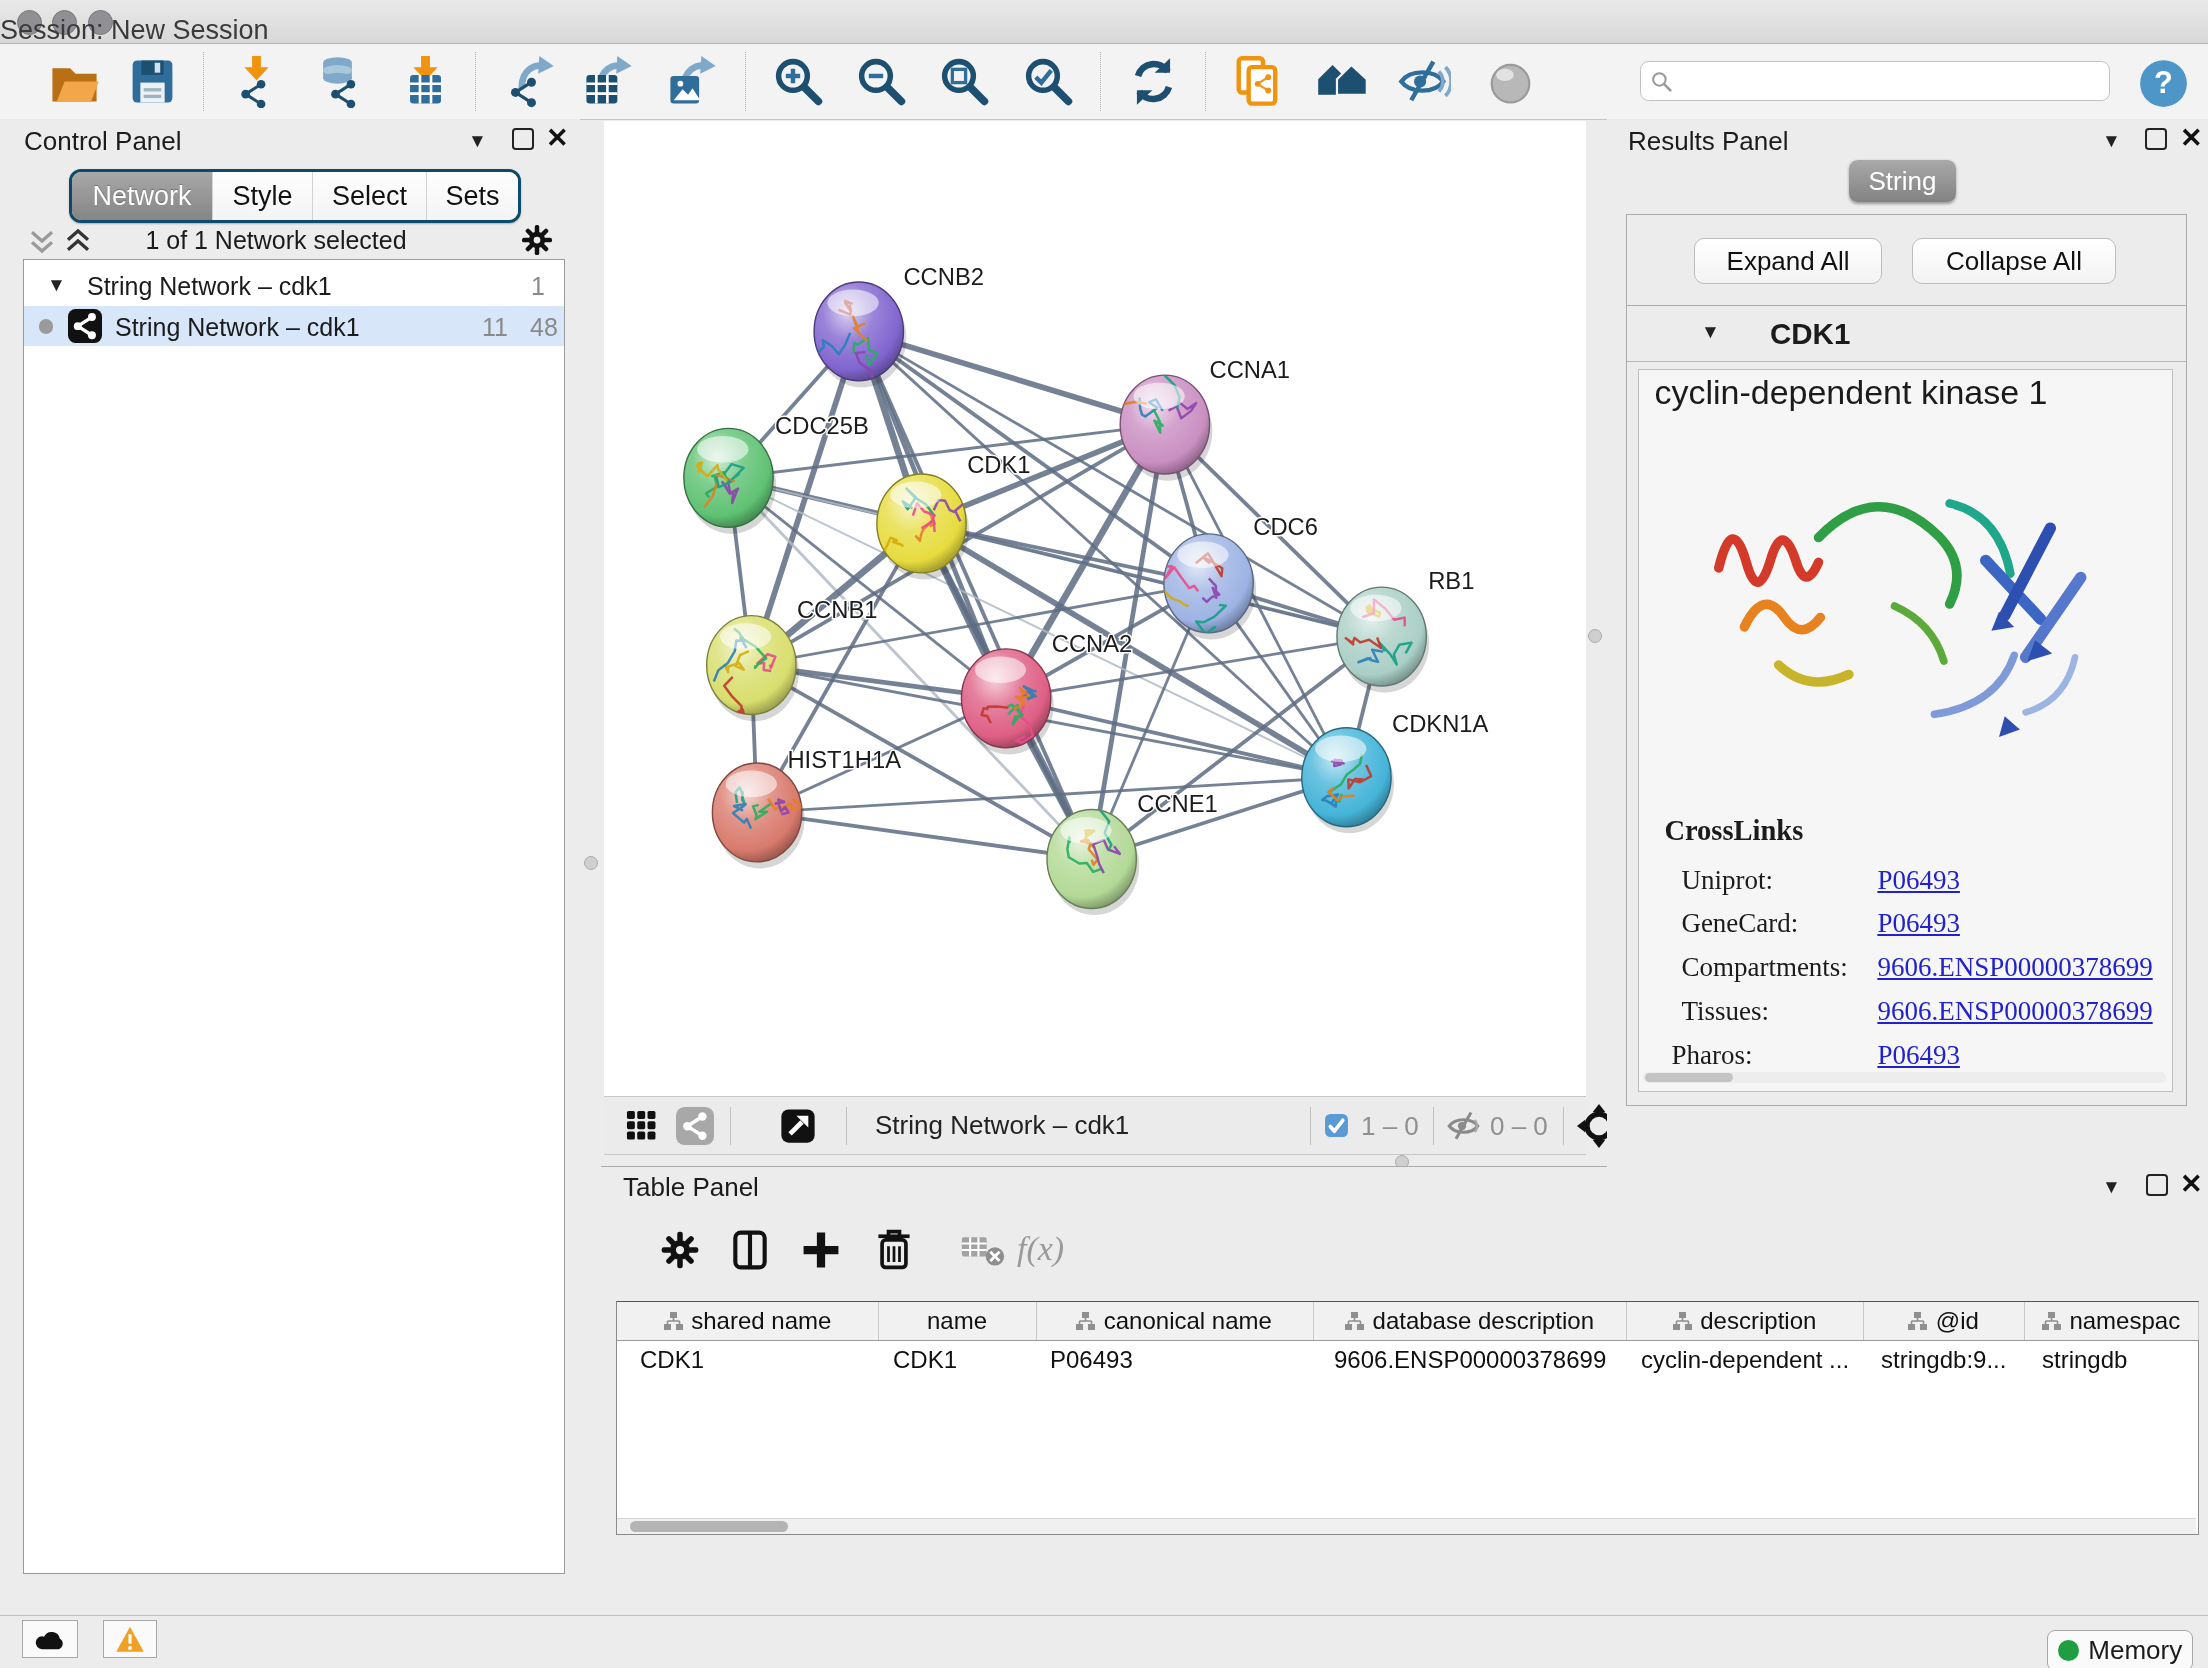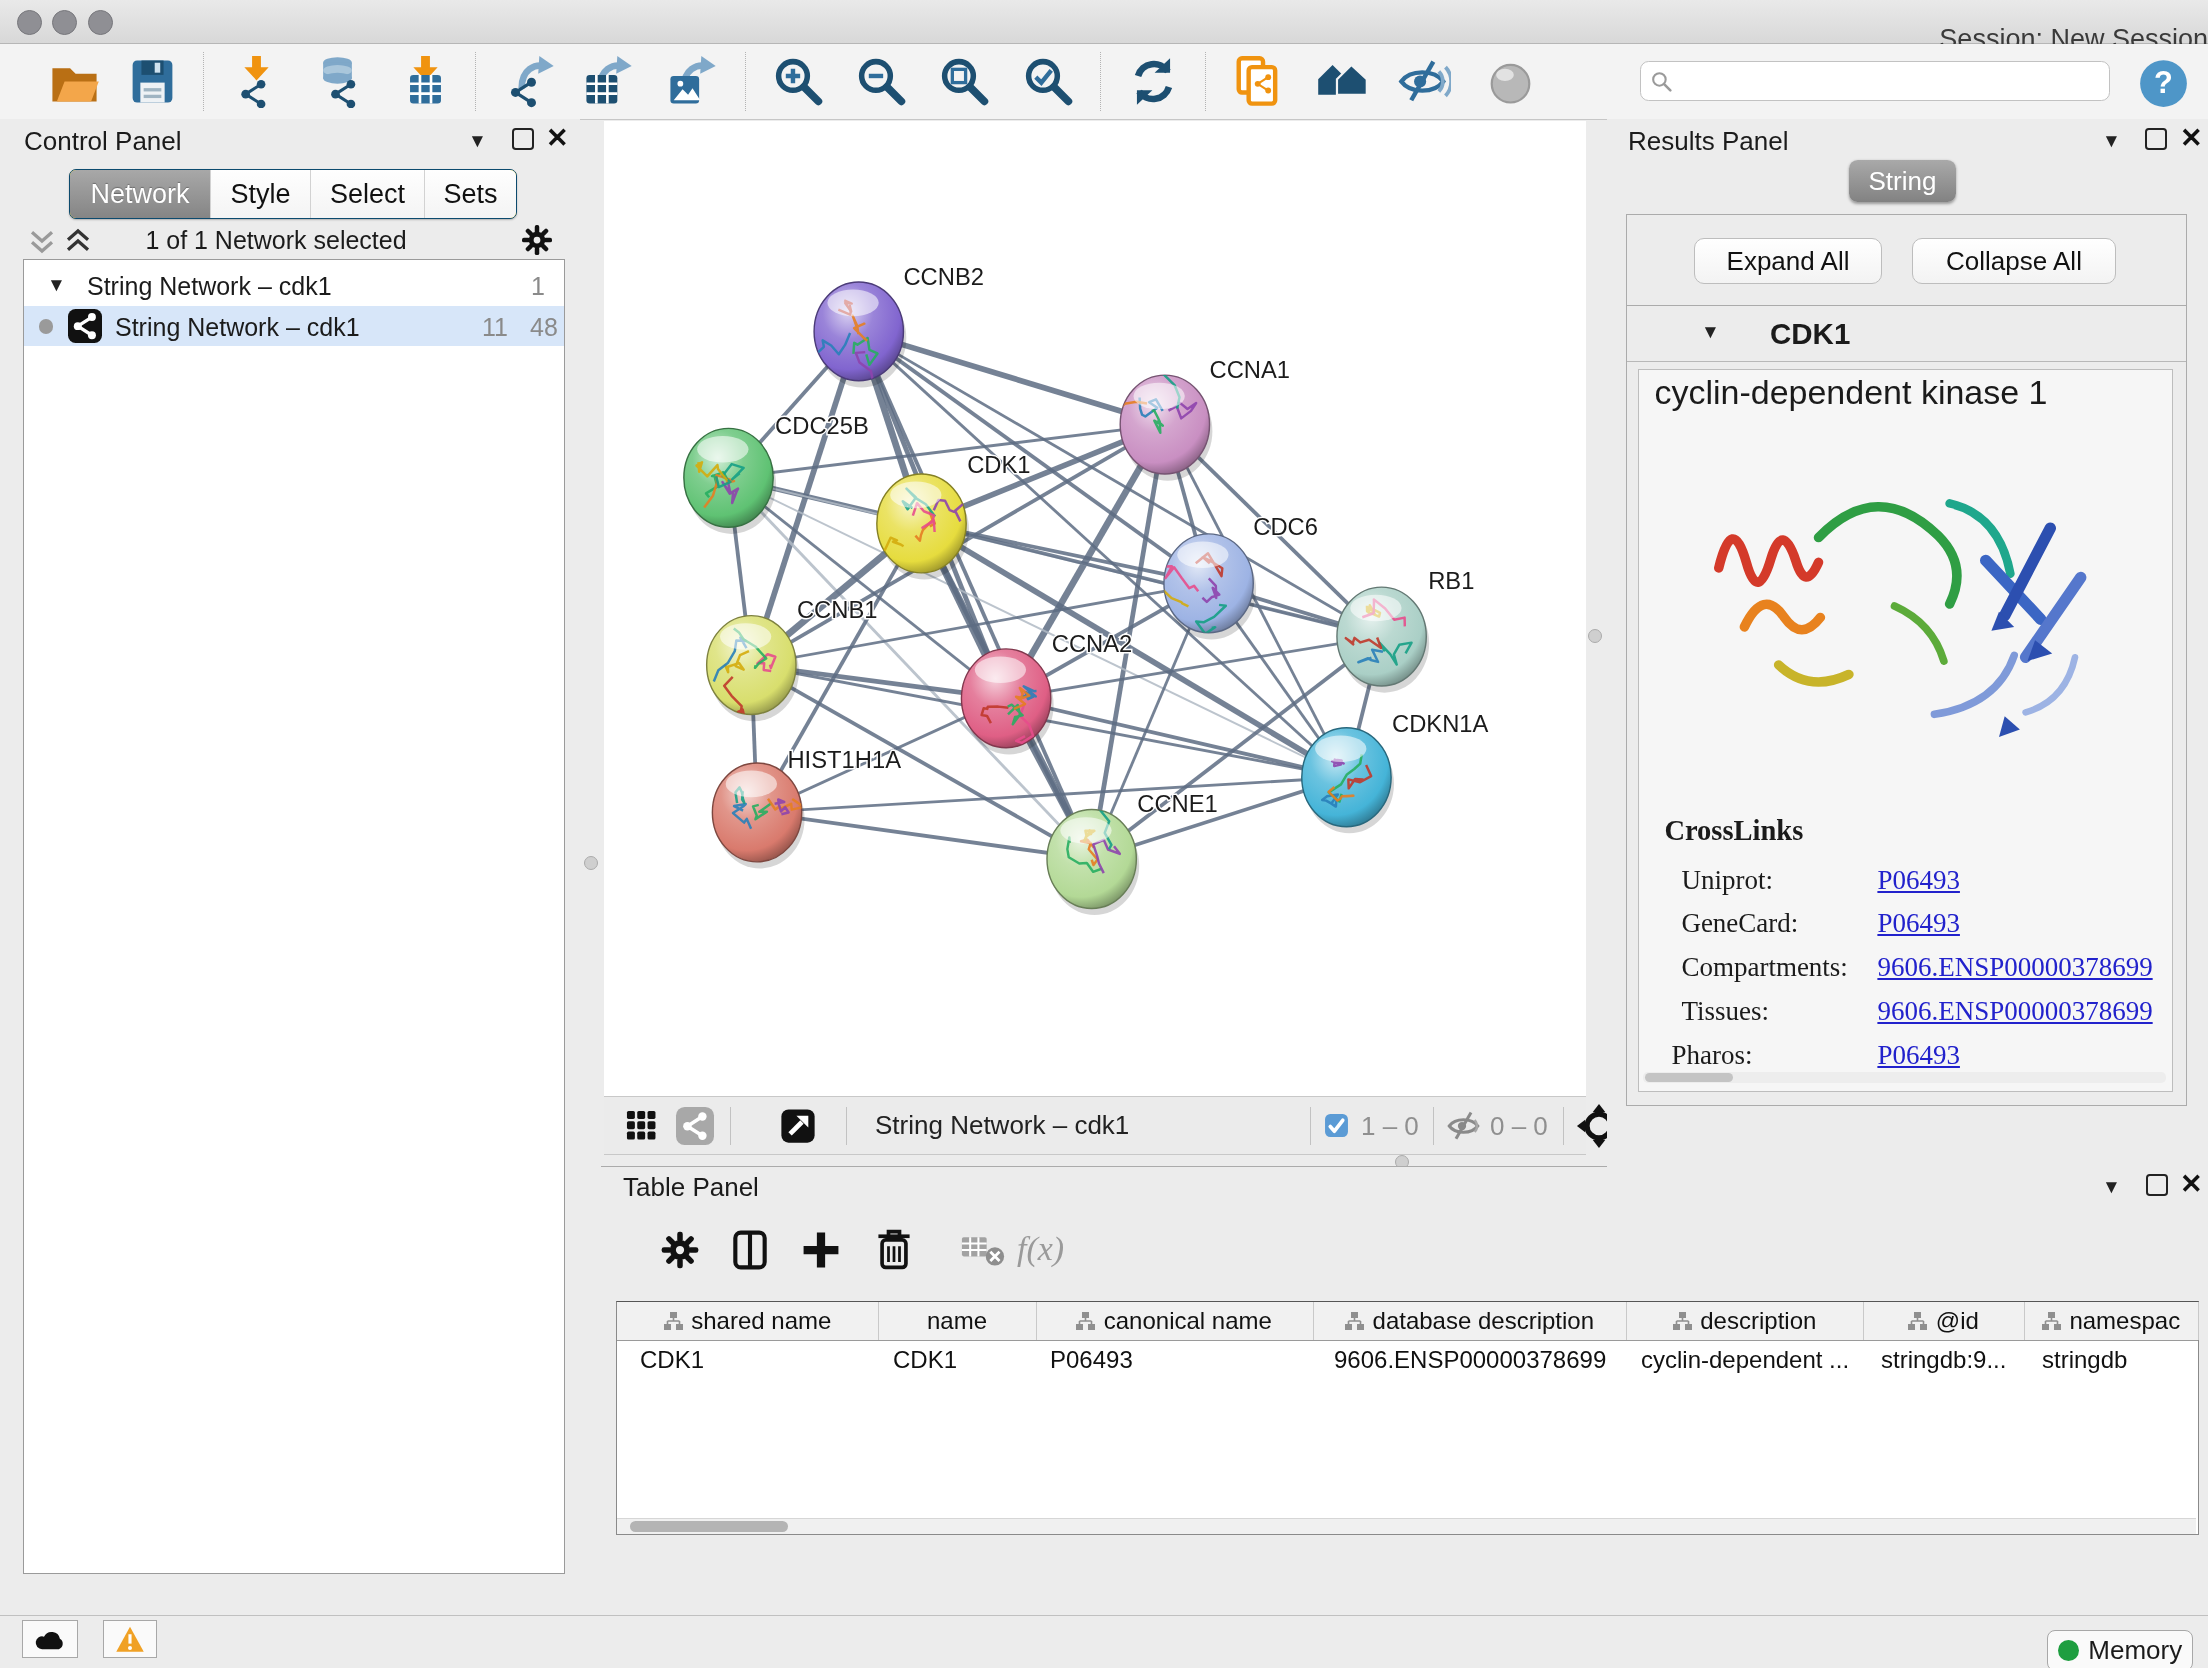--- a/index.html
+++ b/index.html
@@ -3,34 +3,34 @@
 <meta charset="utf-8">
 <style>
   html,body{margin:0;padding:0}
   body{width:2208px;height:1668px;position:relative;background:#ececec;
        font-family:"Liberation Sans",sans-serif;overflow:hidden;color:#1b1b1b}
   .abs{position:absolute}
   
   .titlebar{left:0;top:0;width:2208px;height:43px;
     background:linear-gradient(#e9e9e9,#d8d8d8);border-bottom:1px solid #b6b6b6}
   .tlight{width:23px;height:23px;border-radius:50%;background:#8f8f94;border:1px solid #77777c;position:absolute;top:9.5px}
-  .wintitle{left:0;top:24px;width:2208px;text-align:right;font-size:27px;color:#3a3a3a}
+  .wintitle{left:0;top:15px;width:2208px;text-align:left;font-size:27px;color:#3a3a3a}
   
   .toolbar{left:0;top:44px;width:2208px;height:75px;background:#f3f3f3;border-bottom:1.9px solid #c6c6c6}
   .tbico{position:absolute;top:11.4px;width:53px;height:53px}
   .tbsep{position:absolute;top:7.6px;height:59px;border-left:1.9px dotted #b3b3b3}
   .searchbox{position:absolute;left:1640px;top:17px;width:468px;height:38px;background:#fff;
     border:1.9px solid #c2c2c2;border-radius:8.6px}
   .searchbox svg{position:absolute;left:7.6px;top:6.7px}
   
   .phdr-title{font-size:26px;color:#1b1b1b}
   .ptri{font-size:19px;color:#222;line-height:25px}
   .psq{width:18px;height:18px;border:2.9px solid #222;border-radius:3.8px}
   .px{font-size:27px;font-weight:bold;color:#111;line-height:25px}
-  .segtabs{position:absolute;display:flex;border:1px solid #0c4a6e;border-radius:7px;overflow:hidden;
+  .segtabs{position:absolute;display:flex;border:3px solid #0c4a6e;border-radius:12px;overflow:hidden;
     background:#fde047;box-shadow:0 1px 1.9px rgba(0,0,0,.25)}
   .seg{display:flex;align-items:center;justify-content:center;font-size:27px;color:#111;
     border-left:1px solid #d2d2d2;background:linear-gradient(#fefefe,#f4f4f4)}
   .seg:first-child{border-left:none}
   .seg.sel{background:linear-gradient(#a8a8a8,#858585);color:#fff;text-shadow:0 -1px 1px rgba(0,0,0,.3)}
   
   .treebox{left:23px;top:140px;width:540px;height:1313px;background:#fff;border:1.9px solid #9a9a9a}
   .trow{position:absolute;left:0;width:100%;height:40px;font-size:25px}
   .numgray{color:#8a8a8a}
   .shareicon{width:34px;height:34px;border-radius:7.6px;background:#111;display:inline-block}

